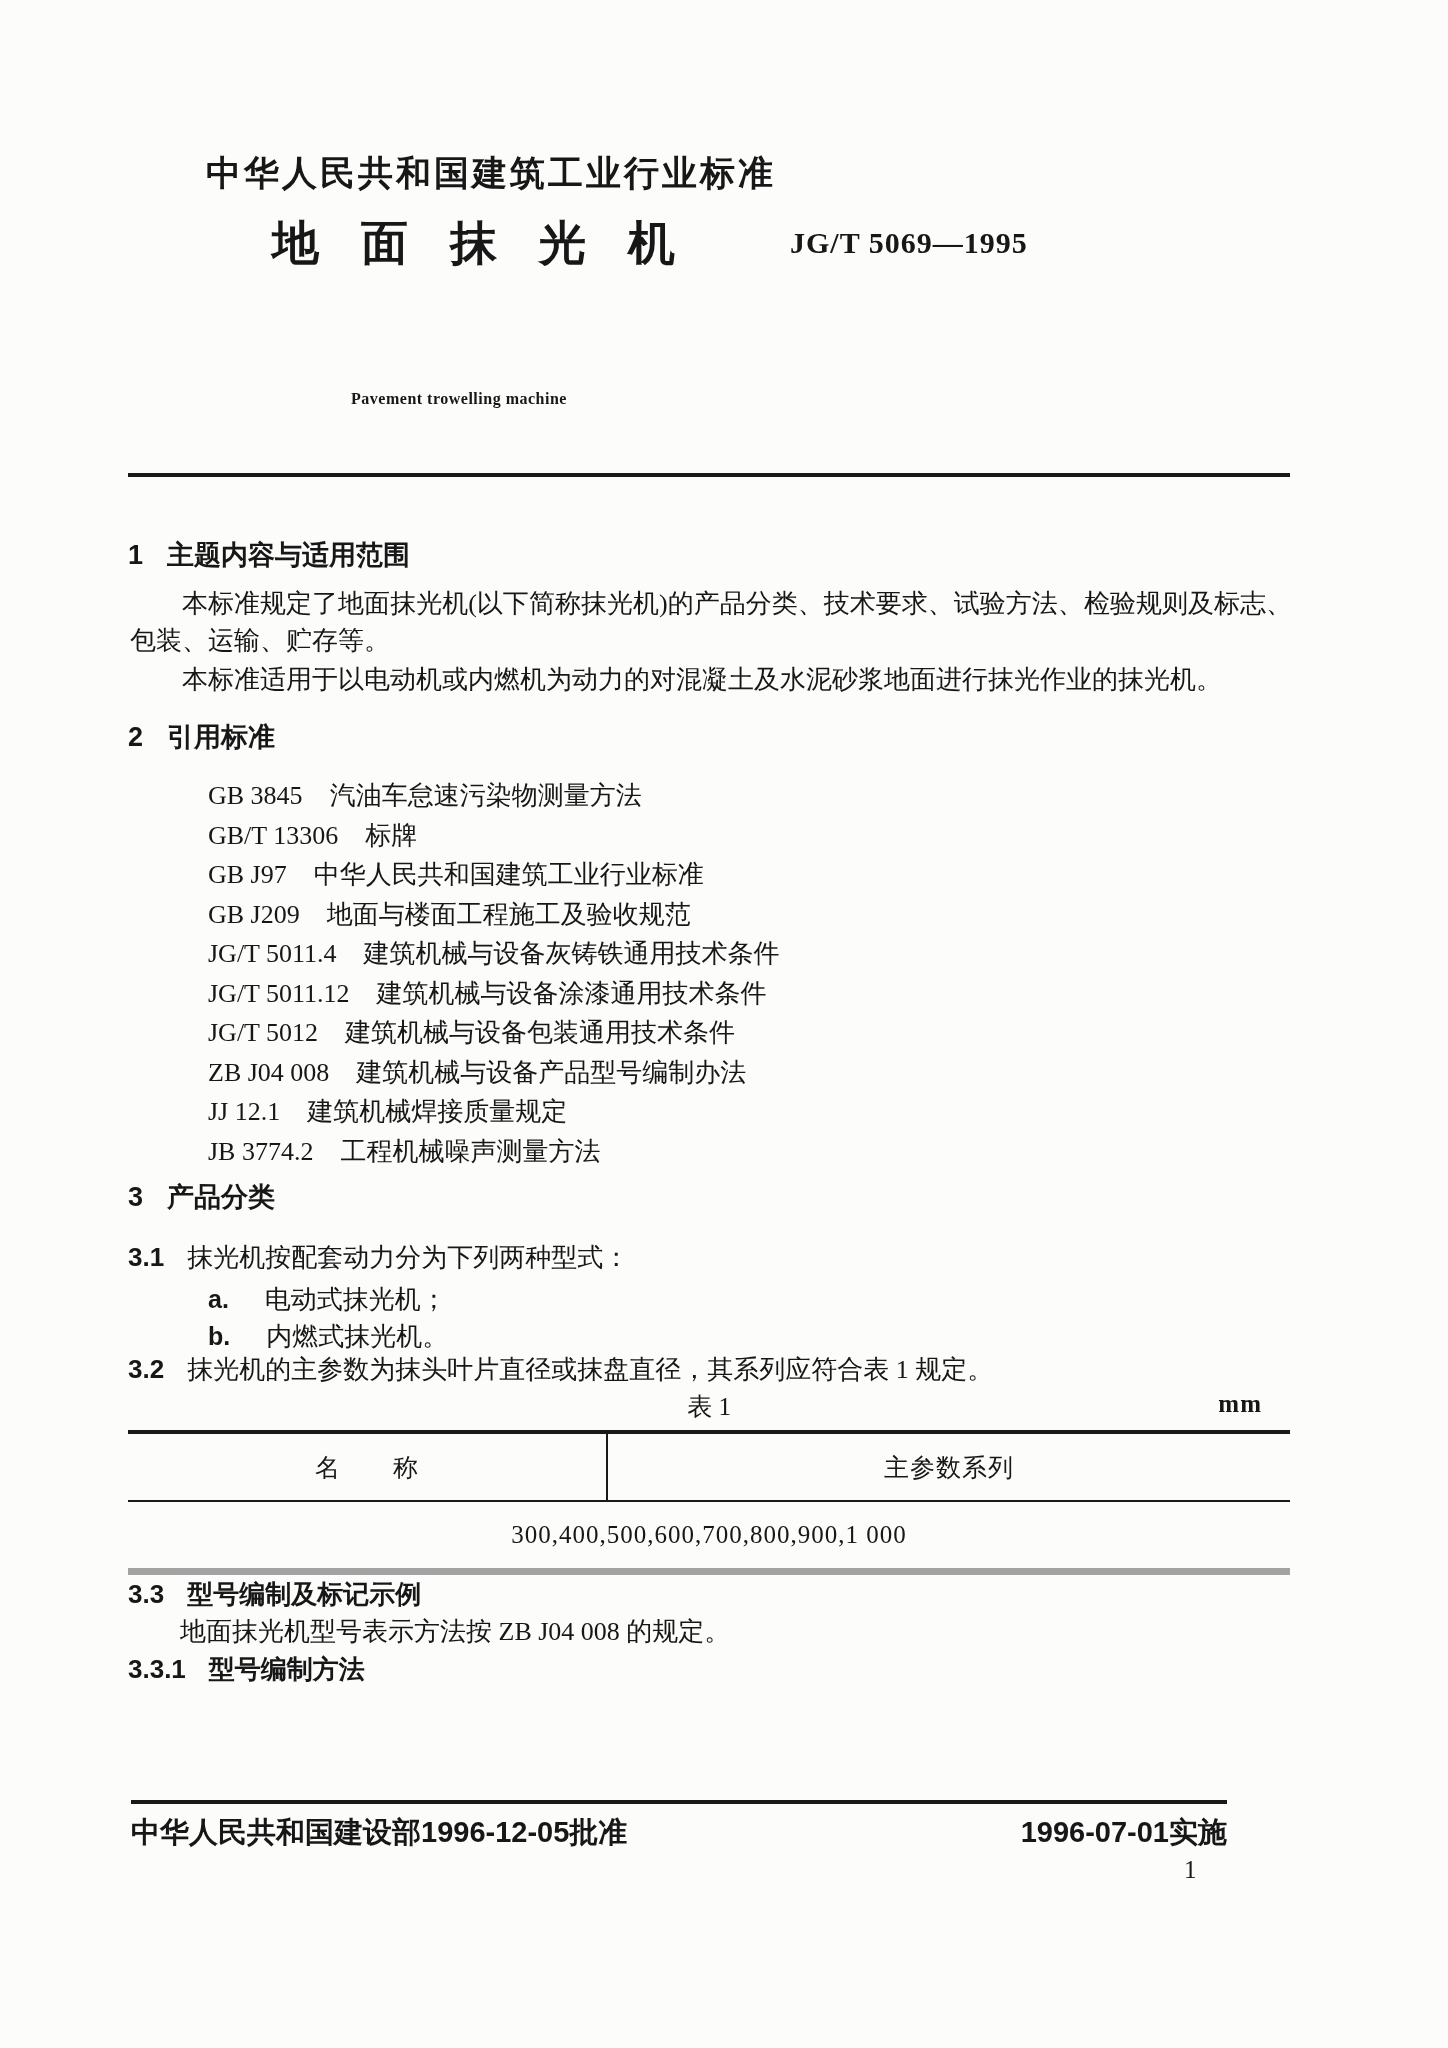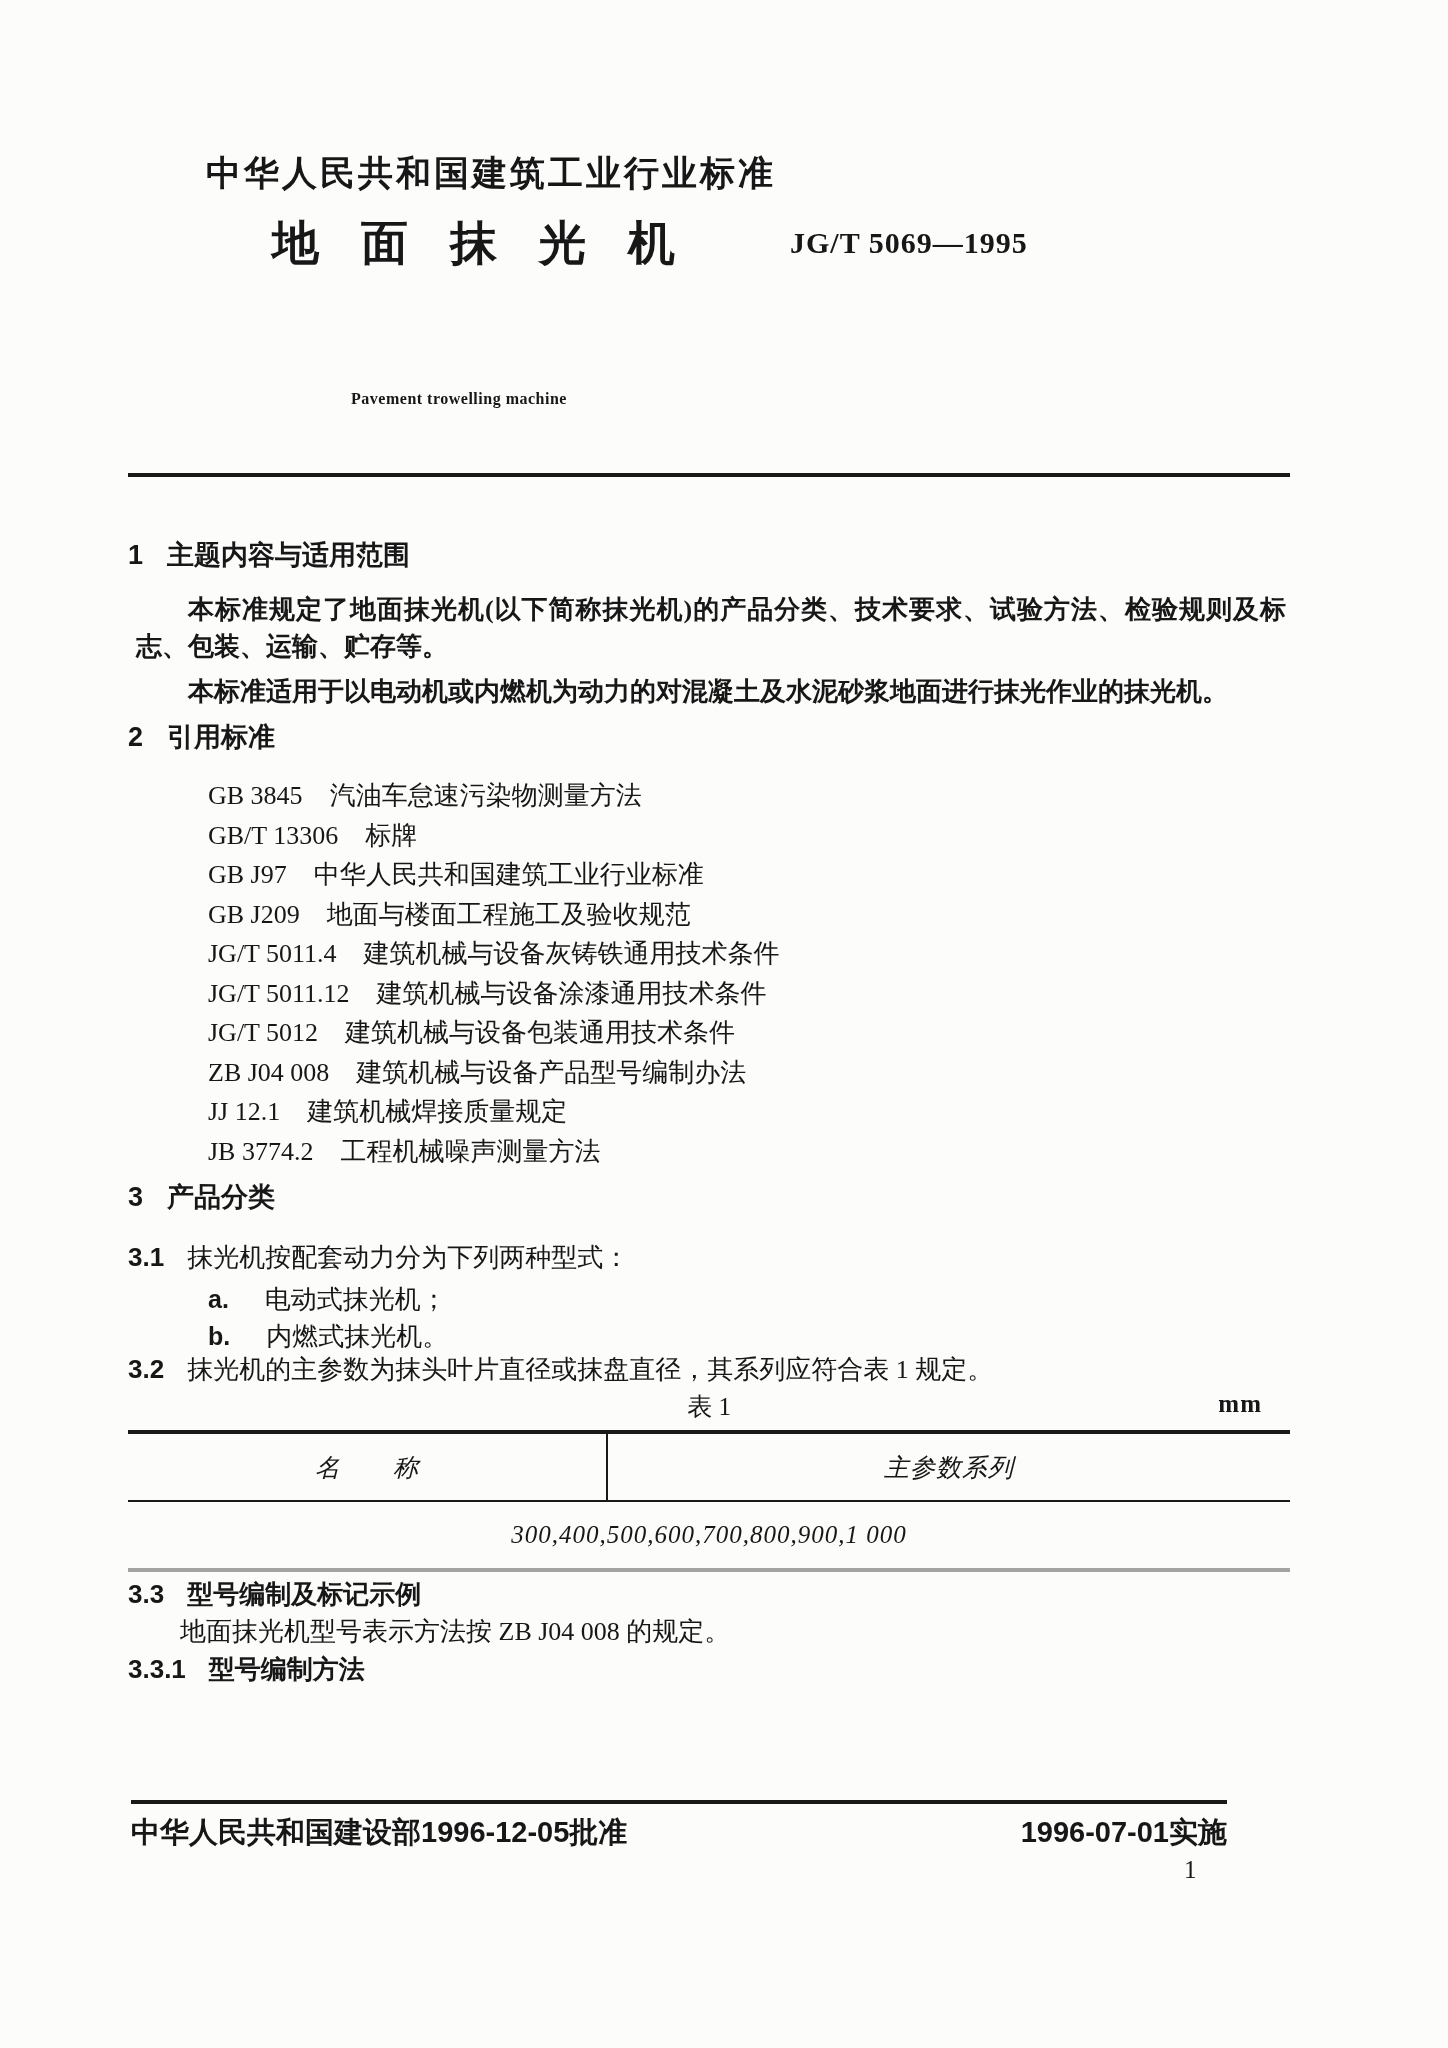--- a/index.html
+++ b/index.html
@@ -39,21 +39,21 @@
     font-family:"Liberation Sans",sans-serif;font-weight:bold;
     font-size:27px;white-space:nowrap;
   }
   .sec-h .no{margin-right:24px;}
   .no{font-family:"Liberation Sans",sans-serif;font-weight:bold;}
   .s1h{left:128px;top:537px;}
   .s2h{left:128px;top:719px;}
   .s3h{left:128px;top:1179px;}
   .bodytext{font-size:26px;line-height:37px;}
   .s1body{left:128px;top:583px;width:1166px;}
-  .s1body p{margin:8px;text-indent:52px;text-align:justify;font-weight:bold;}
+  .s1body p{margin:2px;text-indent:52px;text-align:justify;}
   
   .refs{left:208px;top:776px;}
   .ref{height:39.5px;line-height:39.5px;font-size:26px;white-space:nowrap;}
   .ref .ref-title{margin-left:27px;}
   
   .clause{font-size:26px;white-space:nowrap;}
   .clause .no{margin-right:23px;}
   .c31{left:128px;top:1240px;}
   .ia{left:208px;top:1282px;}
   .ib{left:208px;top:1319px;}
@@ -61,21 +61,21 @@
   .c32{left:128px;top:1352px;}
   .c33{left:128px;top:1577px;}
   .c331{left:128px;top:1652px;}
   .subhead{font-family:"Liberation Sans",sans-serif;font-weight:bold;font-size:26px;}
   .c33b{left:128px;top:1614px;width:1166px;font-size:26px;text-indent:52px;}
   
   .tcap{left:128px;top:1390px;width:1162px;height:32px;font-size:25px;}
   .tcap .cap{position:absolute;left:0;width:100%;text-align:center;}
   .tcap .unit{position:absolute;right:28px;top:0;font-weight:bold;letter-spacing:1px;}
   .tbl{left:128px;top:1430px;width:1162px;
-       border-top:4px solid #191919;border-bottom:4px solid #a3a3a3;font-style:italic;}
+       border-top:4px solid #191919;border-bottom:7px solid #a3a3a3;}
   .trow{display:flex;height:66px;}
   .trow.head{border-bottom:2px solid #191919;}
   .tc1{width:478px;border-right:2px solid #191919;
        display:flex;align-items:center;justify-content:center;}
   .tc2{flex:1;display:flex;align-items:center;justify-content:center;}
   .tcell{font-size:25px;letter-spacing:1px;white-space:nowrap;}
   
   .footer{
     left:131px;top:1813px;width:1096px;
     display:flex;justify-content:space-between;align-items:baseline;

